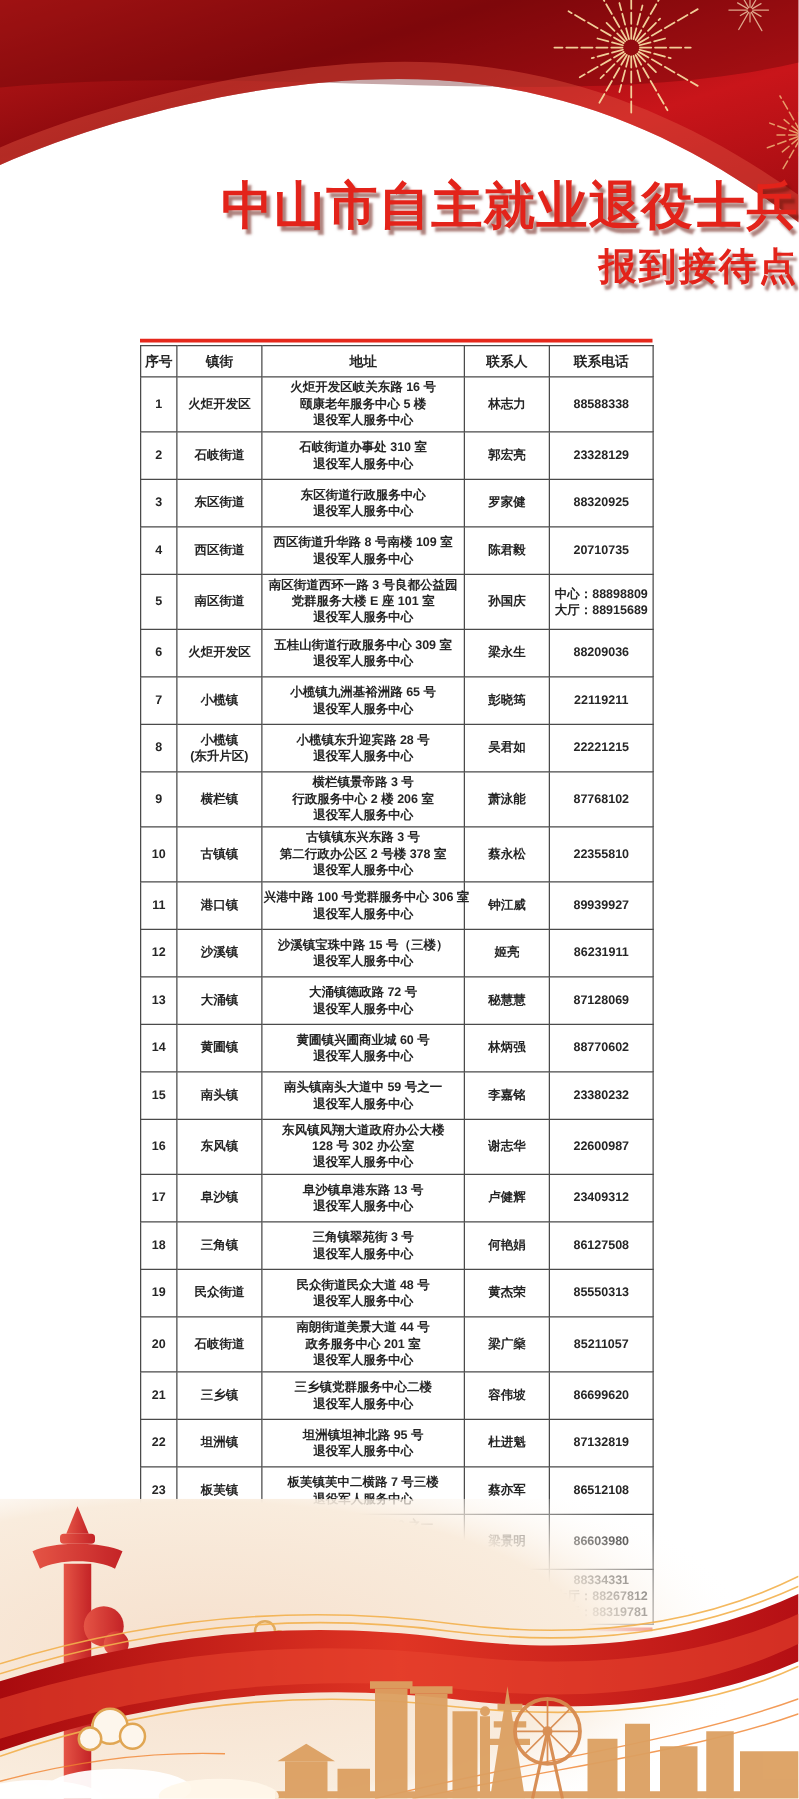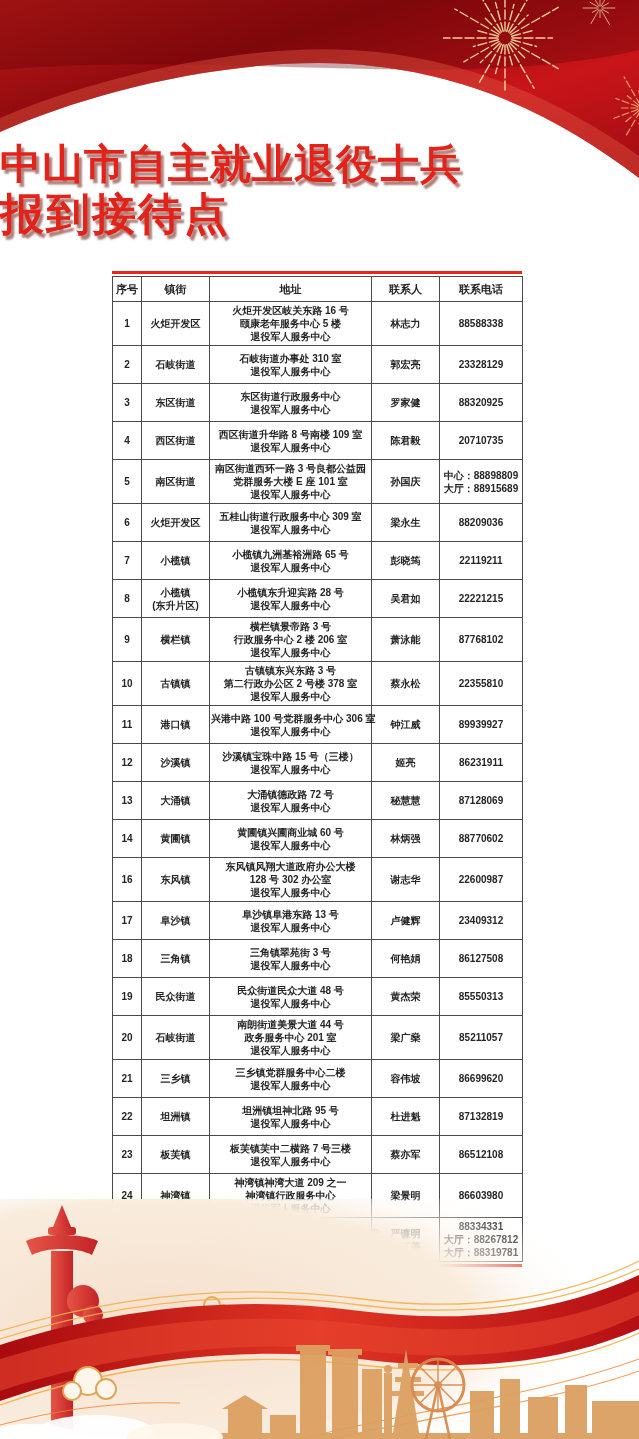--- a/index.html
+++ b/index.html
@@ -5,25 +5,25 @@
   html,body{margin:0;padding:0;}
   body{font-family:"Liberation Sans","DejaVu Sans",sans-serif;background:#fff;}
   .page{position:relative;width:639px;height:1439px;overflow:hidden;background:#ffffff;}
 
   
   .top-deco{position:absolute;top:0;left:0;width:639px;height:210px;}
   
   .bottom-deco{position:absolute;bottom:0;left:0;width:639px;height:240px;}
 
   
-  .title{position:absolute;top:140px;left:0;width:639px;text-align:left;
+  .title{position:absolute;top:140px;left:0;width:639px;text-align:right;
          font-weight:bold;color:#e3231a;
          text-shadow:3px 4px 2px rgba(104,22,12,.55);}
   .title .t1{font-size:41px;line-height:49px;letter-spacing:1px;}
-  .title .t2{font-size:44px;line-height:49px;letter-spacing:2px;}
+  .title .t2{font-size:30px;line-height:49px;letter-spacing:2px;}
 
   
   .table-wrap{position:absolute;left:112px;top:271px;width:410px;
               border-top:3px solid #e5281c;border-bottom:3px solid #e5281c;
               padding:2px 0;}
   table{width:410px;border-collapse:collapse;table-layout:fixed;}
   th,td{border:1px solid #4a4a4a;text-align:center;vertical-align:middle;
         color:#252525;font-weight:bold;padding:2px 1px;}
   th{font-size:11px;height:20px;}
   td{font-size:10px;line-height:13px;}
@@ -357,20 +357,36 @@
               <div class="ln">退役军人服务中心</div>
             </td>
       <td class="col-contact">
               <div class="ln">林炳强</div>
             </td>
       <td class="col-phone">
               <div class="ln">88770602</div>
             </td>
     </tr>
           <tr>
+      <td class="col-no">15</td>
+      <td class="col-town">
+              <div class="ln">南头镇</div>
+            </td>
+      <td class="col-address">
+              <div class="ln">南头镇南头大道中 59 号之一</div>
+              <div class="ln">退役军人服务中心</div>
+            </td>
+      <td class="col-contact">
+              <div class="ln">李嘉铭</div>
+            </td>
+      <td class="col-phone">
+              <div class="ln">23380232</div>
+            </td>
+    </tr>
+          <tr>
       <td class="col-no">16</td>
       <td class="col-town">
               <div class="ln">东风镇</div>
             </td>
       <td class="col-address">
               <div class="ln">东风镇风翔大道政府办公大楼</div>
               <div class="ln">128 号 302 办公室</div>
               <div class="ln">退役军人服务中心</div>
             </td>
       <td class="col-contact">

